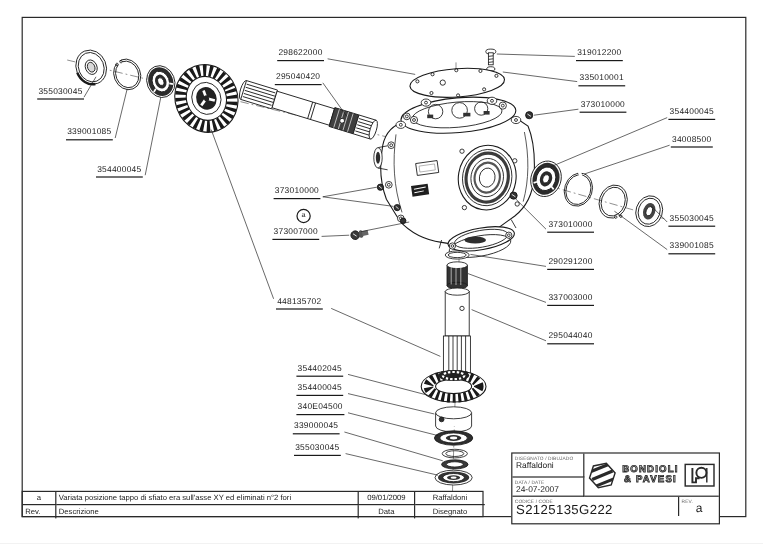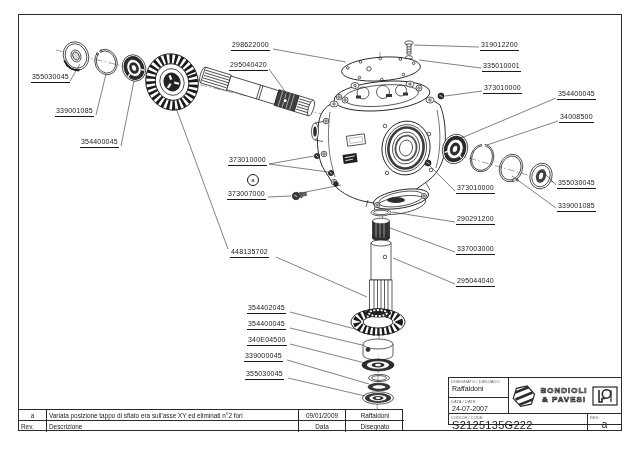--- a/index.html
+++ b/index.html
@@ -31,21 +31,21 @@
   .rev-table .cell{
     border-right:.8px solid #2a2a2a;border-bottom:.8px solid #2a2a2a;
     display:flex;align-items:center;padding:0 2px;overflow:hidden;white-space:nowrap;
     box-sizing:border-box;
   }
   .rev-table .cell.last-col{border-right:none}
   .rev-table .cell.last-row{border-bottom:none}
   .rev-table .center{justify-content:center}
   
   .title-block{
-    position:absolute;left:448px;top:377px;width:174px;height:48px;
+    position:absolute;left:426px;top:377px;width:174px;height:60px;
     border:1px solid #2a2a2a;box-sizing:border-box;background:#fff;
   }
   .tb-cell{position:absolute;box-sizing:border-box;}
   .tb-designer{left:0;top:0;width:60px;height:20px;border-right:.8px solid #2a2a2a;border-bottom:.8px solid #2a2a2a;}
   .tb-date{left:0;top:20px;width:60px;height:16px;border-right:.8px solid #2a2a2a;border-bottom:.8px solid #2a2a2a;}
   .tb-logo{left:60px;top:0;width:112px;height:36px;border-bottom:.8px solid #2a2a2a;display:flex;align-items:center;justify-content:center;gap:4px;}
   .tb-code{left:0;top:36px;width:139px;height:16px;border-right:.8px solid #2a2a2a;}
   .tb-rev{left:139px;top:36px;width:33px;height:16px;}
   .tb-tiny{font-size:4px;color:#666;line-height:5px;padding:1px 2px 0 2px;letter-spacing:.1px;white-space:nowrap;overflow:hidden;}
   .tb-val{font-size:7px;line-height:8px;padding:1px 3px;white-space:nowrap;}

